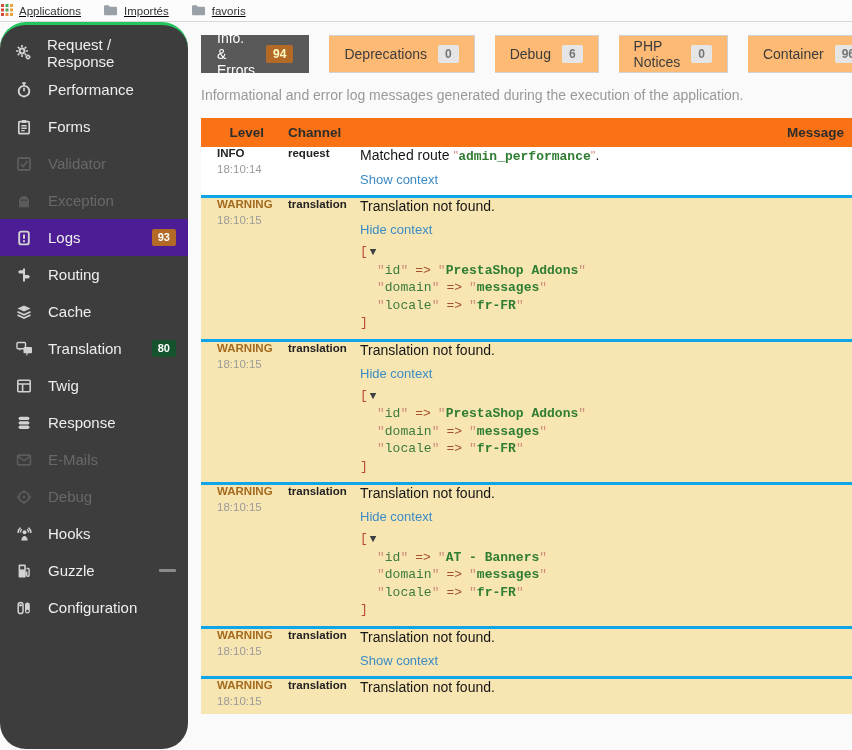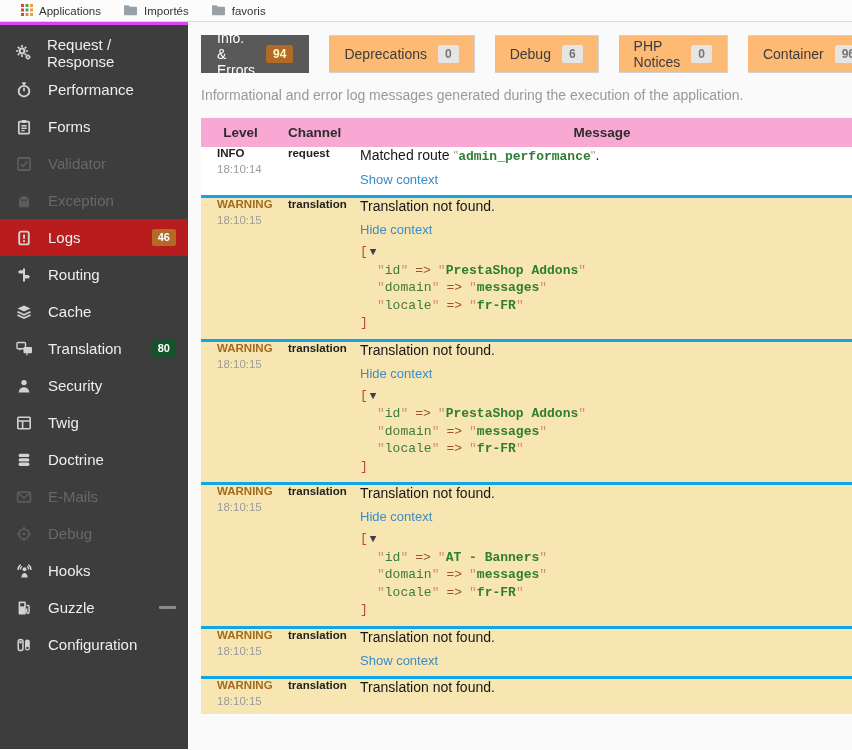--- a/index.html
+++ b/index.html
@@ -1,34 +1,34 @@
 <!DOCTYPE html>
 <html><head>
 <meta charset="utf-8">
 <style>
   * { box-sizing: border-box; margin: 0; padding: 0; }
   html,body { width: 852px; height: 750px; overflow: hidden; }
   body { font-family: "Liberation Sans", sans-serif; background: #fafafa; }
 
   
   .bookmarks-bar { height: 22px; background: #fcfcfc; border-bottom: 1px solid #d8d8d8;
-    display: flex; align-items: center; padding-left: 21px; gap: 22px; }
+    display: flex; align-items: center; padding-left: 1px; gap: 22px; text-decoration: underline; }
   .bm-item { display: flex; align-items: center; gap: 6px; font-size: 11.5px; color: #333; cursor: default; }
 
   
   .shell { display: flex; height: 727px; }
 
   
-  .sidebar { width: 188px; flex: 0 0 188px; background: #3d3d3d; border-top: 3px solid #d946ef; padding-top: 9px; }
+  .sidebar { width: 188px; flex: 0 0 188px; background: #3d3d3d; border-top: 3px solid #22c55e; padding-top: 9px; border-radius: 26px; }
   .side-item { height: 37px; display: flex; align-items: center; padding: 0 12px 0 13px;
     color: #eeeeee; font-size: 15px; gap: 13px; cursor: pointer; }
   .side-item .icn { width: 22px; display: flex; justify-content: center; align-items: center; color: #d2d2d2; }
   .side-item.disabled { color: #686868; }
   .side-item.disabled .icn { color: #5c5c5c; }
-  .side-item.active { background: #b91c1c; justify-content: flex-end; }
+  .side-item.active { background: #4c1d95; justify-content: flex-end; }
   .badge { margin-left: auto; font-size: 11px; font-weight: bold; color: #fff;
     padding: 3px 6px; border-radius: 2px; line-height: 1; }
   .badge-logs { background: #b46a27; }
   .badge-translation { background: #14532d; }
   .side-dash { margin-left: auto; width: 17px; height: 3px; background: #8b8b8b; border-radius: 1px; }
 
   
   main { flex: 1; padding: 13px 0 0 13px; background: #fafafa; overflow: hidden; }
 
   .tabs { display: flex; height: 38px; gap: 20px; }
@@ -37,21 +37,21 @@
   .tab:first-child { border-left: 1px solid #d2d2d2; }
   .tab.active { background: #595959; border-color: #595959; color: #fff; }
   .tcount { font-size: 12px; font-weight: bold; background: #e5e5e5; color: #767676;
     padding: 3px 7px; border-radius: 2px; line-height: 1; }
   .tab.active .tcount { background: #b46a27; color: #fef9c3; }
 
   .desc { margin-top: 14px; color: #999; font-size: 14px; }
 
   
   table { border-collapse: collapse; width: 100%; margin-top: 15px; table-layout: fixed; background: #fff; }
-  th { background: #f9a8d4; text-align: center; font-size: 13.5px; color: #2d2d2d;
+  th { background: #f97316; text-align: right; font-size: 13.5px; color: #2d2d2d;
     padding: 7px 8px 7px 16px; font-weight: bold; }
   td { vertical-align: top; padding: 0 8px 7px 16px; }
   tr.info-row { background: #fff; }
   tr.warn-row { background: #f7e6b1; border-top: 3px solid #0ea5e9; }
   .lvl { font-weight: bold; font-size: 11.5px; color: #222; }
   tr.warn-row .lvl { color: #a46a1f; }
   .time { font-size: 11.5px; color: #9b9b9b; margin-top: 4px; }
   .chan { font-weight: bold; font-size: 11.5px; color: #222; }
   .msg { font-size: 14px; color: #161616; line-height: 17px; }
   .msg .pre { margin-right: 4px; }
@@ -163,21 +163,21 @@
 
     <div class="side-item active">
       <span class="icn">
           <svg width="16" height="16" viewBox="0 0 16 16">
             <rect x="3.2" y="1.6" width="9.6" height="12.8" rx="2" fill="none" stroke="currentColor" stroke-width="1.9"></rect>
             <path d="M8 4.6v4.2" stroke="currentColor" stroke-width="2"></path>
             <circle cx="8" cy="11.2" r="1.1" fill="currentColor"></circle>
           </svg>
         </span>
       <span>Logs</span>
-      <span class="badge badge-logs">46</span>
+      <span class="badge badge-logs">93</span>
     </div>
 
 
     <div class="side-item">
       <span class="icn">
           <svg width="16" height="16" viewBox="0 0 16 16">
             <path d="M8 1.5v13" stroke="currentColor" stroke-width="2"></path>
             <path d="M9 3.2H3.6L2 4.9l1.6 1.7H9z" fill="currentColor"></path>
             <path d="M7 8h5.4L14 9.7l-1.6 1.7H7z" fill="currentColor"></path>
           </svg>
@@ -202,49 +202,40 @@
             <rect x="1" y="1.5" width="8.5" height="6.2" rx="1" fill="none" stroke="currentColor" stroke-width="1.4"></rect>
             <path d="M3.5 7.7L3 10l2.3-2.3z" fill="currentColor"></path>
             <rect x="7.5" y="6" width="8.5" height="6.2" rx="1" fill="currentColor"></rect>
             <path d="M10.5 12.2L10 15l2.5-2.8z" fill="currentColor"></path>
           </svg>
         </span>
       <span>Translation</span>
       <span class="badge badge-translation">80</span>
     </div>
 
-    <div class="side-item">
-      <span class="icn">
-          <svg width="16" height="16" viewBox="0 0 16 16">
-            <circle cx="8" cy="4.6" r="2.7" fill="currentColor"></circle>
-            <path d="M2.6 14.5c.4-3.4 2.7-5.3 5.4-5.3s5 1.9 5.4 5.3z" fill="currentColor"></path>
-          </svg>
-        </span>
-      <span>Security</span>
-    </div>
 
     <div class="side-item">
       <span class="icn">
           <svg width="16" height="16" viewBox="0 0 16 16">
             <rect x="1.8" y="2.2" width="12.4" height="11.6" rx="1" fill="none" stroke="currentColor" stroke-width="1.6"></rect>
             <path d="M1.8 6h12.4M6.6 6v7.8" stroke="currentColor" stroke-width="1.6"></path>
           </svg>
         </span>
       <span>Twig</span>
     </div>
 
     <div class="side-item">
       <span class="icn">
           <svg width="16" height="16" viewBox="0 0 16 16">
             <rect x="2.6" y="1.8" width="10.8" height="3.3" rx="1.6" fill="currentColor"></rect>
             <rect x="2.6" y="6.2" width="10.8" height="3.3" rx="1.6" fill="currentColor"></rect>
             <rect x="2.6" y="10.6" width="10.8" height="3.3" rx="1.6" fill="currentColor"></rect>
           </svg>
         </span>
-      <span>Doctrine</span>
+      <span>Response</span>
     </div>
 
     <div class="side-item disabled">
       <span class="icn">
           <svg width="16" height="16" viewBox="0 0 16 16">
             <rect x="1.6" y="3.2" width="12.8" height="9.6" rx="1" fill="none" stroke="currentColor" stroke-width="1.7"></rect>
             <path d="M2.2 4.2L8 8.8l5.8-4.6" fill="none" stroke="currentColor" stroke-width="1.6"></path>
           </svg>
         </span>
       <span>E-Mails</span>

